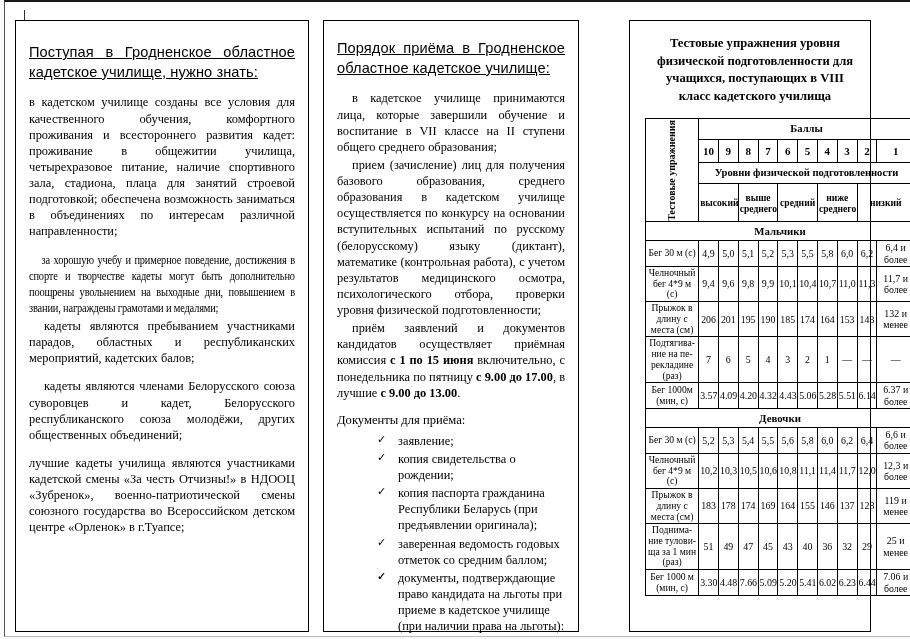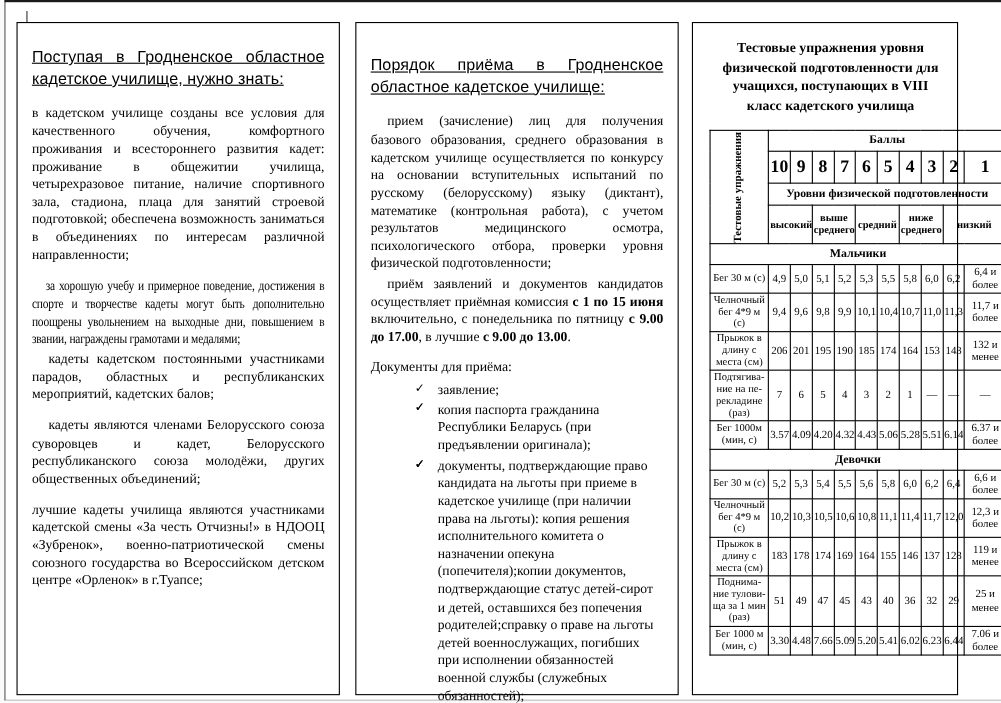--- a/index.html
+++ b/index.html
@@ -11,21 +11,21 @@
     position:absolute;left:4px;top:0;width:908px;height:637px;
     background:#fff;border-top:2px solid #1a1a1a;border-left:1px solid #555;
     border-right:1px solid #bbb;border-bottom:1px solid #bbb;
     box-sizing:border-box;
   }
   .panel{
     position:absolute;top:18px;height:612px;border:1px solid #000;
     background:#fff;box-sizing:border-box;
   }
   #panel1{left:10px;width:294px;padding:8px 13px 0 13px;}
-  #panel2{left:318px;width:294px;padding:16px 13px 0 13px;}
+  #panel2{left:318px;width:256px;padding:4px 13px 0 13px;}
   #panel3{left:624px;width:242px;padding:6px 5px 0 15px;}
 
   .heading{
     font-family:"Liberation Sans",sans-serif;
     font-size:14.6px;line-height:1.35;font-weight:normal;
     text-decoration:underline;text-align:justify;
     margin:14px 0 12px 0;letter-spacing:0.1px;
   }
   .para{
     font-size:12.4px;line-height:1.30;text-align:justify;
@@ -59,21 +59,21 @@
     border-collapse:collapse;width:270px;table-layout:fixed;
     margin:0 auto;font-size:9.8px;
   }
   table.fit td{
     border:1px solid #000;padding:1px 1px;vertical-align:middle;
     overflow:hidden;
   }
   .center{text-align:center;}
   .bold{font-weight:bold;}
   td.hdr{font-size:10.6px;padding:3px 0;}
-  td.score{font-size:16px;padding:4px 0;font-family:Liberation Serif, serif;}
+  td.score{font-size:11px;padding:4px 0;font-family:Liberation Serif, serif;}
   td.lvl{font-size:9.6px;line-height:1.15;padding:3px 0;}
   tr.section-row td{font-weight:bold;text-align:center;font-size:10.8px;padding:3px 0;font-family:Liberation Serif, serif;}
   td.rowlabel{font-size:9.6px;line-height:1.12;text-align:center;padding:2px 1px 2px 2px;}
   td.val{font-size:9.9px;line-height:1.15;padding:2px 0;}
   td.corner{padding:0;}
   .vert{
     writing-mode:vertical-rl;transform:rotate(180deg);
     font-weight:bold;font-size:10px;line-height:1.25;
     margin:0 auto;max-height:112px;text-align:center;
     font-family:"Liberation Serif",serif;
@@ -85,36 +85,37 @@
 </head>
 <body>
 
 <div class="sheet">
   <div class="cursor-artifact"></div>
 
   <div class="panel" id="panel1">
     <div class="heading">Поступая в Гродненское областное кадетское училище, нужно знать:</div>
     <p class="para">в кадетском училище созданы все условия для качественного обучения, комфортного проживания и всестороннего развития кадет: проживание в общежитии училища, четырехразовое питание, наличие спортивного зала, стадиона, плаца для занятий строевой подготовкой; обеспечена возможность заниматься в объединениях по интересам различной направленности;</p>
     <p class="para condensed indent tight">за хорошую учебу и примерное поведение, достижения в спорте и творчестве кадеты могут быть дополнительно поощрены увольнением на выходные дни, повышением в звании, награждены грамотами и медалями;</p>
-    <p class="para indent">кадеты кадетском постоянными участниками парадов, областных и республиканских мероприятий, кадетских балов;</p>
+    <p class="para indent">кадеты являются пребыванием участниками парадов, областных и республиканских мероприятий, кадетских балов;</p>
     <p class="para indent">кадеты являются членами Белорусского союза суворовцев и кадет, Белорусского республиканского союза молодёжи, других общественных объединений;</p>
     <p class="para">лучшие кадеты училища являются участниками кадетской смены «За честь Отчизны!» в НДООЦ «Зубренок», военно-патриотической смены союзного государства во Всероссийском детском центре «Орленок» в г.Туапсе;</p>
 
   </div>
 
   <div class="panel" id="panel2">
     <div class="heading">Порядок приёма в Гродненское областное кадетское училище:</div>
+    <p class="para indent tight">в кадетское училище принимаются лица, которые завершили обучение и воспитание в VII классе на II ступени общего среднего образования;</p>
     <p class="para indent tight">прием (зачисление) лиц для получения базового образования, среднего образования в кадетском училище осуществляется по конкурсу на основании вступительных испытаний по русскому (белорусскому) языку (диктант), математике (контрольная работа), с учетом результатов медицинского осмотра, психологического отбора, проверки уровня физической подготовленности;</p>
     <p class="para indent"><span>приём заявлений и документов кандидатов осуществляет приёмная комиссия </span><span class="b">с 1 по 15 июня</span><span> включительно, с понедельника по пятницу </span><span class="b">с 9.00 до 17.00</span><span>, в лучшие </span><span class="b">с 9.00 до 13.00</span><span>.</span></p>
     <div class="doc-title">Документы для приёма:</div>
     <ul class="docs" id="docs-list">
         <li><span class="check">✓</span><span>заявление;</span></li>
-        <li><span class="check">✓</span></li>
+        <li><span class="check">✓</span><span>копия свидетельства о рождении;</span></li>
         <li><span class="check">✓</span><span>копия паспорта гражданина Республики Беларусь (при предъявлении оригинала);</span></li>
-        <li><span class="check">✓</span></li>
+        <li><span class="check">✓</span><span>заверенная ведомость годовых отметок со средним баллом;</span></li>
         <li><span class="check">✓</span></li>
         <li><span class="check">✓</span><span>документы, подтверждающие право кандидата на льготы при приеме в кадетское училище (при наличии права на льготы): копия решения исполнительного комитета о назначении опекуна (попечителя);копии документов, подтверждающие статус детей-сирот и детей, оставшихся без попечения родителей;справку о праве на льготы детей военнослужащих, погибших при исполнении обязанностей военной службы (служебных обязанностей);</span></li>
       </ul>
   </div>
 
   <div class="panel" id="panel3">
     <div class="t-title">Тестовые упражнения уровня физической подготовленности для учащихся, поступающих в VIII класс кадетского училища</div>
     <table class="fit">
       <colgroup>
         <col style="width:51px">

